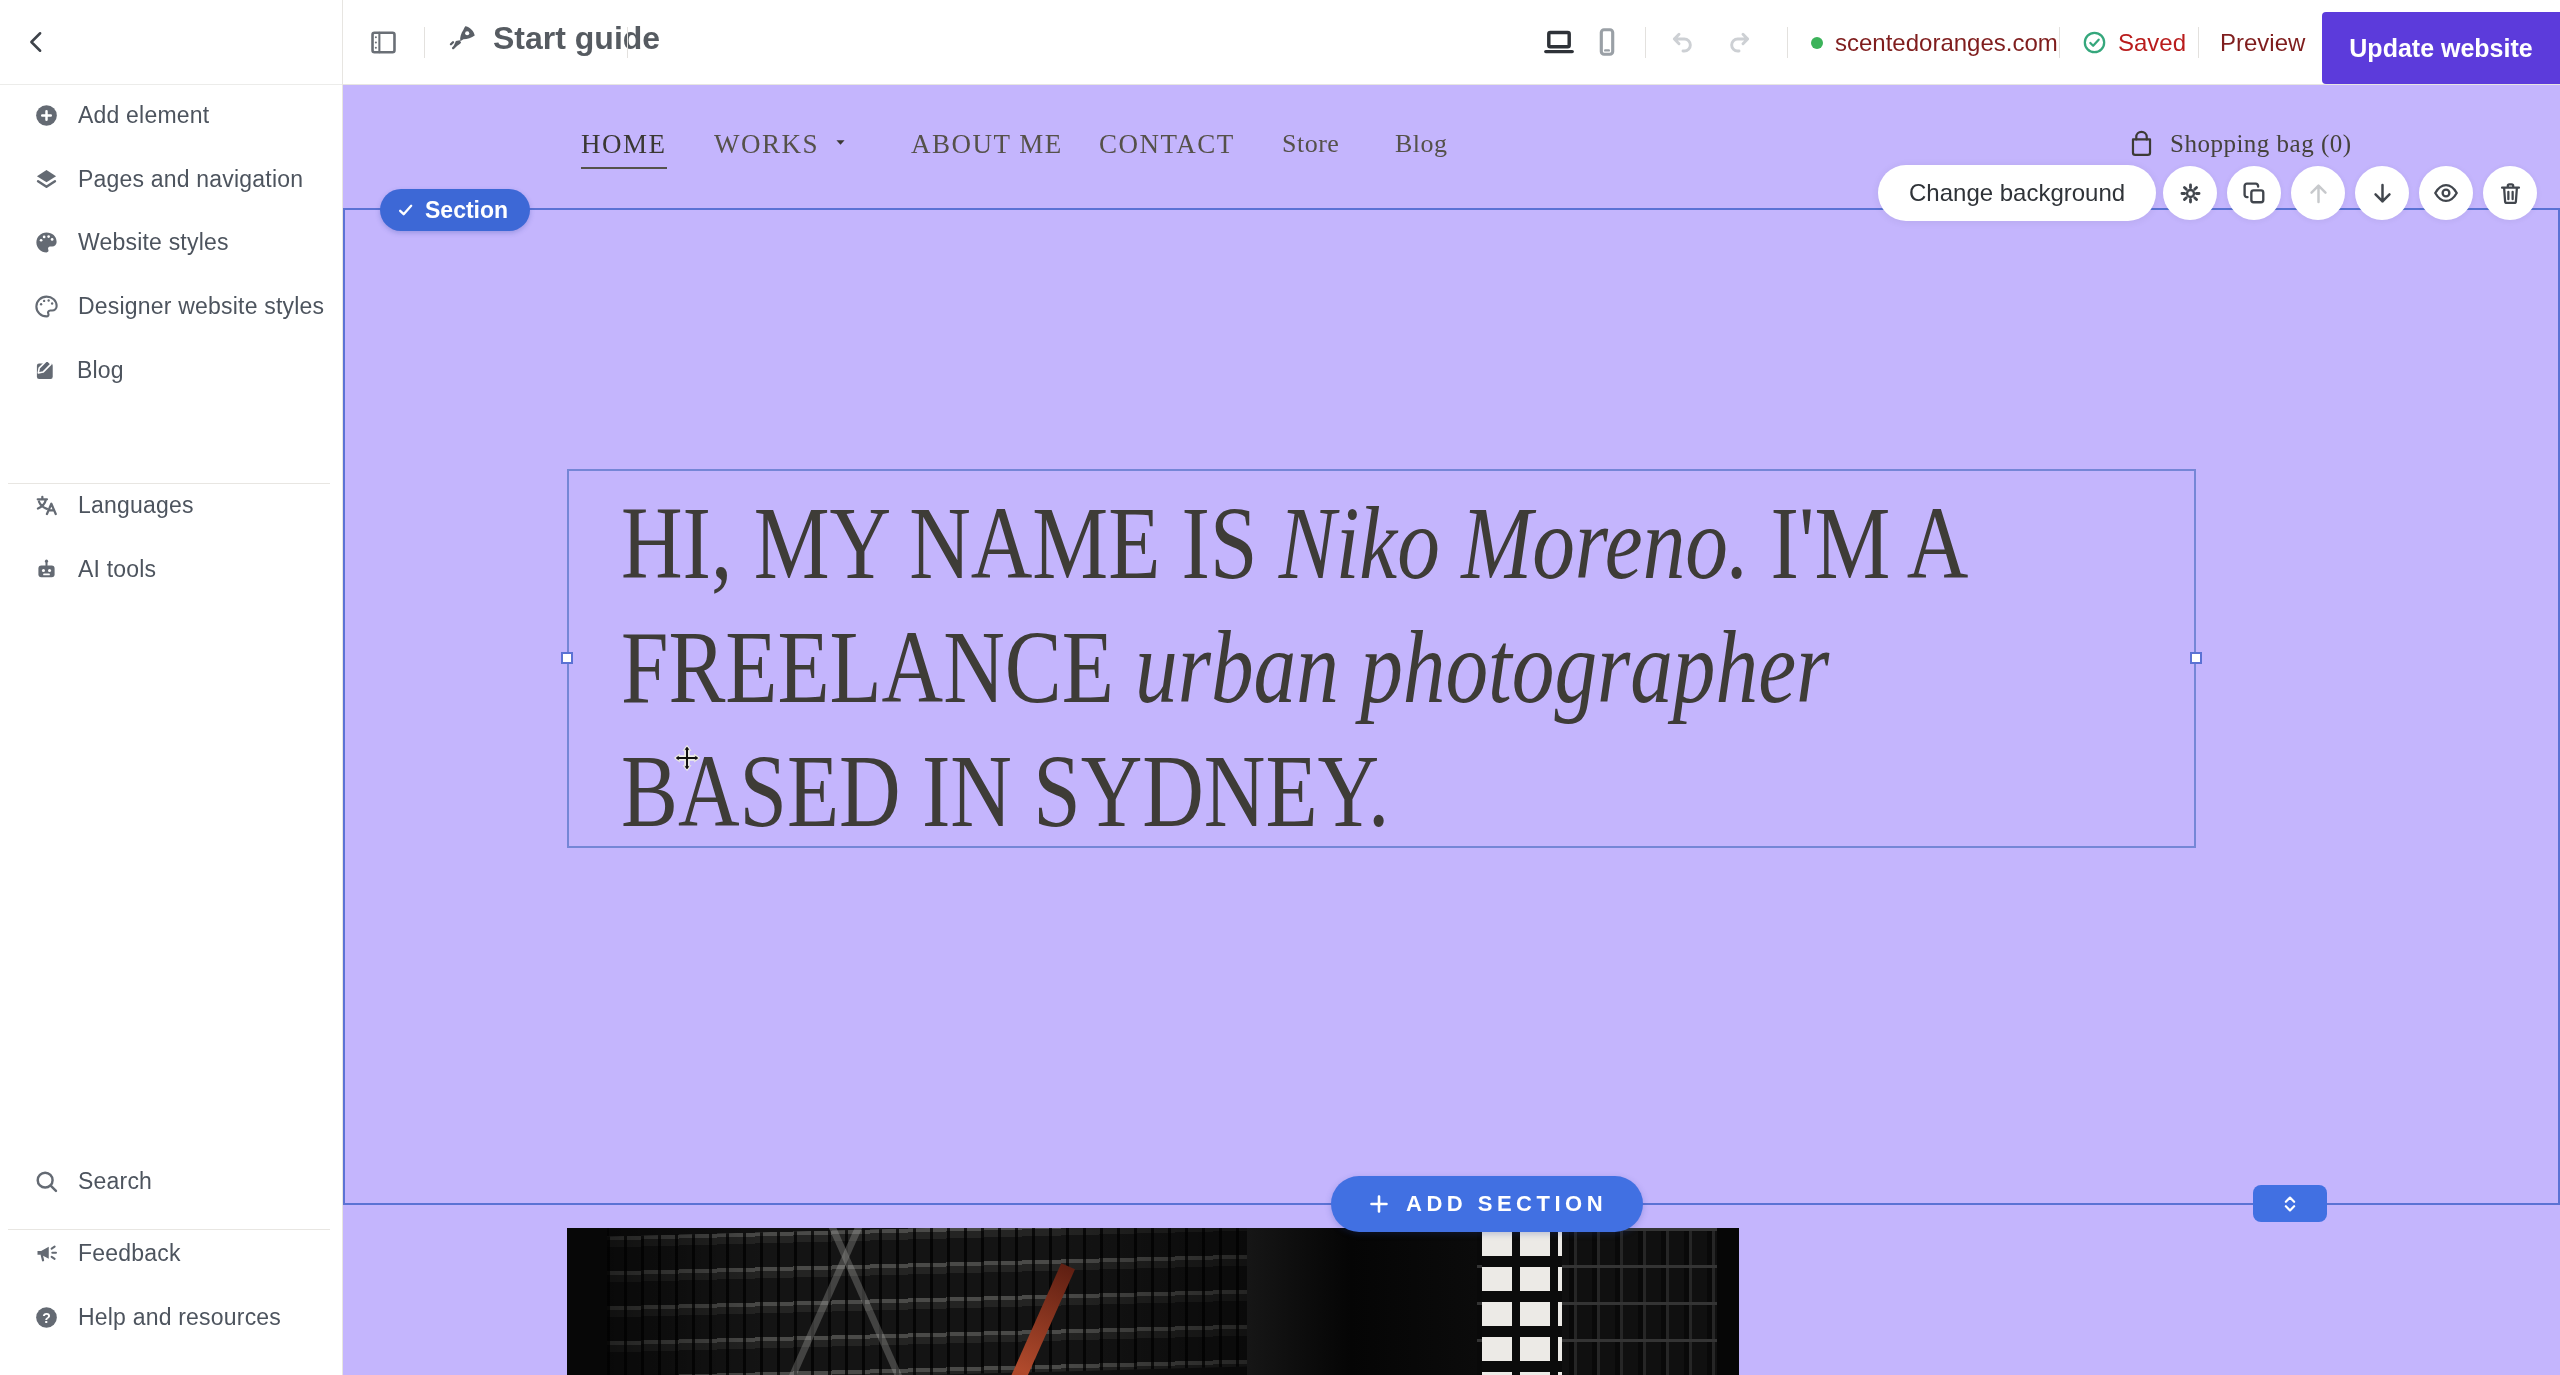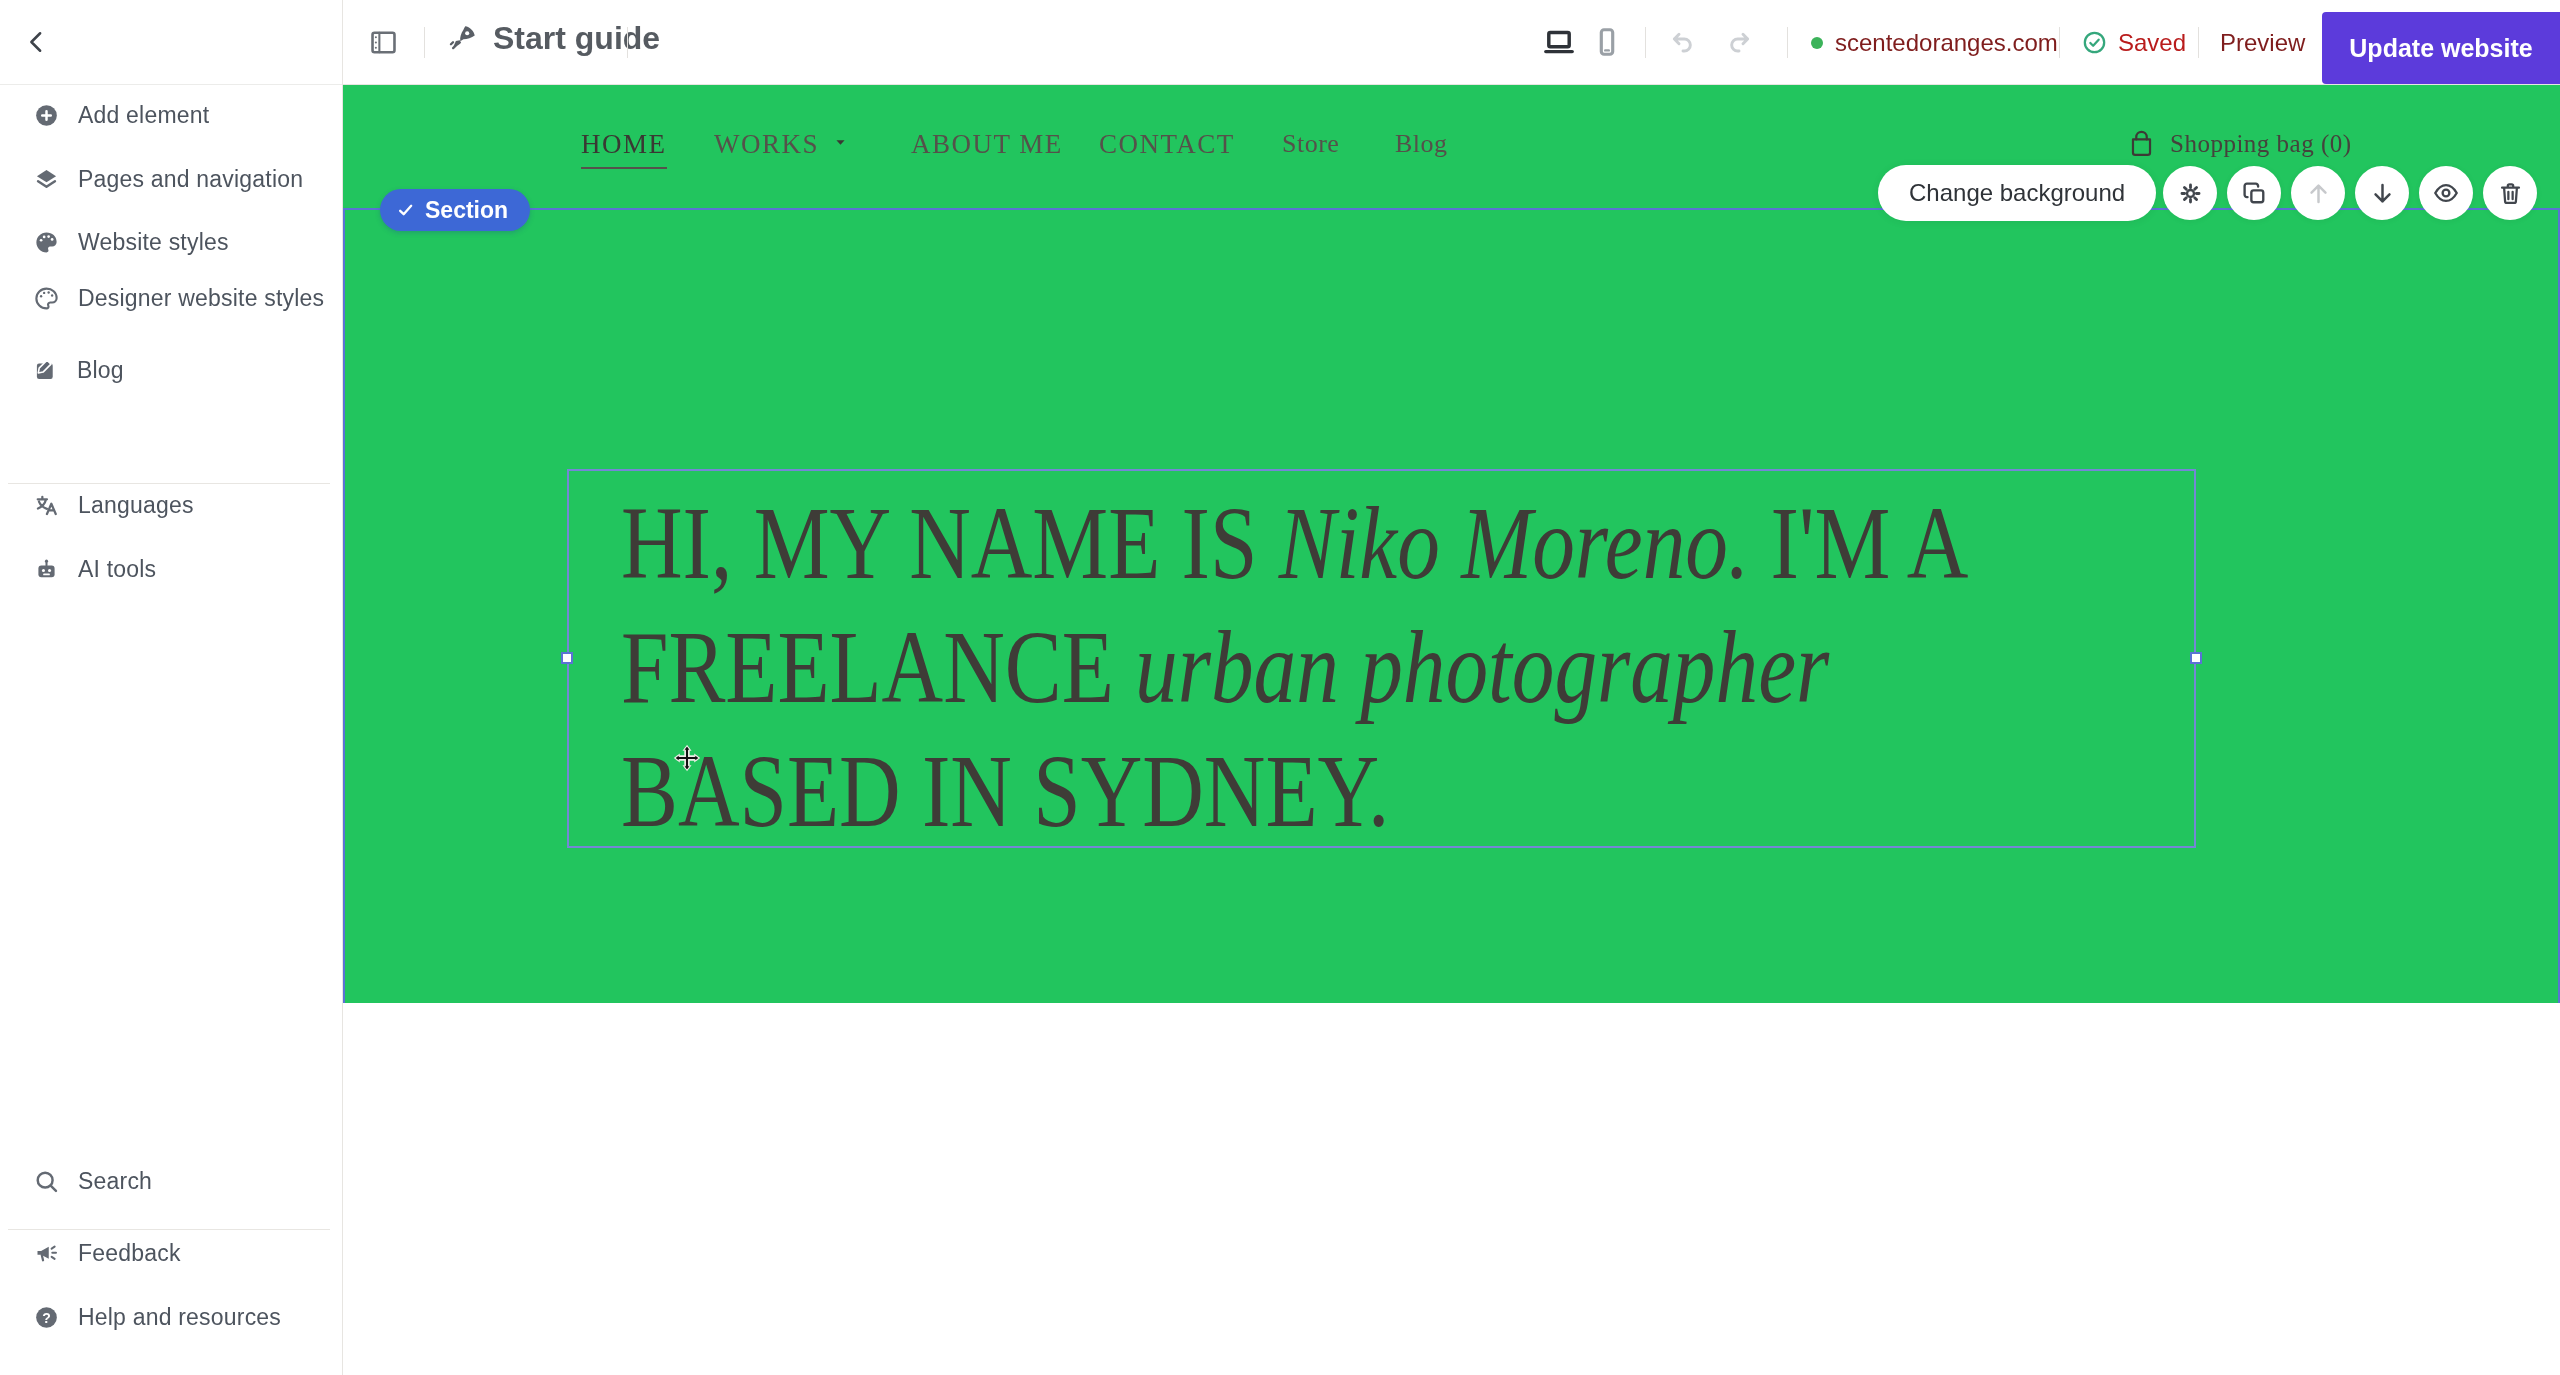--- a/index.html
+++ b/index.html
@@ -22,21 +22,21 @@
   .tb { position:absolute; display:flex; align-items:center; justify-content:center; }
   .tb-div { position:absolute; top:27px; width:1px; height:31px; background:#e3e1de; }
   .tb-label { font-size:32px; color:#565b61; font-weight:600; }
   .tb-text { font-size:24px; color:#7f1d1d; font-weight:500; }
   .muted { color:#b91c1c; }
   #update-btn { position:absolute; left:1979px; right:0; top:12px; height:72px; background:#5c3bdb; color:#fff;
     font-size:25px; font-weight:600; border:none; border-radius:4px 0 0 4px; display:flex; align-items:center; justify-content:center; cursor:pointer; }
   .dot { width:12px; height:12px; border-radius:50%; background:#3cb35a; }
 
   
-  #canvas { position:absolute; left:343px; top:85px; width:2217px; height:918px; background:#22c55e; overflow:hidden; }
+  #canvas { position:absolute; left:343px; top:85px; width:2217px; height:1290px; background:#c4b5fd; overflow:hidden; }
 
   .site-nav-item { position:absolute; top:44px; font-family:"Liberation Serif", serif; font-size:27px; letter-spacing:1.5px; color:#55514a; cursor:pointer; white-space:nowrap; }
   .site-nav-item.active { color:#3a3833; border-bottom:2px solid #55524b; padding-bottom:7px; }
   .site-nav-item.smallcase { font-size:26px; letter-spacing:.5px; }
   .caret { display:inline-block; margin-left:14px; transform:translateY(-3px); }
 
   #shopping-bag { position:absolute; top:42px; left:1782px; display:flex; align-items:center; gap:12px; cursor:pointer; color:#3c3a35; }
   #shopping-bag .txt { font-family:"Liberation Serif", serif; font-size:25px; color:#45423c; letter-spacing:.5px; }
 
   .sel-line-h { position:absolute; left:0; right:0; height:2px; background:#5b72d4; z-index:3; }
@@ -124,21 +124,21 @@
     <div class="side-item" style="top:229px">
       <svg class="ic" width="27" height="27" viewBox="0 0 24 24">
           <path class="f" d="M12 3.2 C7 3.2 3 7.1 3 12 s4 8.8 9 8.8 c1.4 0 2.2-1.1 1.6-2.3 -.7-1.4.2-2.9 1.7-2.9 H17 c2.2 0 4-1.8 4-4 C21 6.6 17 3.2 12 3.2 Z"></path>
           <circle cx="7.2" cy="10" r="1.2" fill="#fff" stroke="none"></circle>
           <circle cx="9.9" cy="7" r="1.2" fill="#fff" stroke="none"></circle>
           <circle cx="13.9" cy="6.7" r="1.2" fill="#fff" stroke="none"></circle>
           <circle cx="17" cy="9.3" r="1.2" fill="#fff" stroke="none"></circle>
         </svg>
       <span class="lbl">Website styles</span>
     </div>
-    <div class="side-item" style="top:285px">
+    <div class="side-item" style="top:293px">
       <svg class="ic" width="27" height="27" viewBox="0 0 24 24">
           <path d="M12 3.2 C7 3.2 3 7.1 3 12 s4 8.8 9 8.8 c1.4 0 2.2-1.1 1.6-2.3 -.7-1.4.2-2.9 1.7-2.9 H17 c2.2 0 4-1.8 4-4 C21 6.6 17 3.2 12 3.2 Z" stroke-width="1.9"></path>
           <circle class="f" cx="7.2" cy="10" r="1.05"></circle>
           <circle class="f" cx="9.9" cy="7" r="1.05"></circle>
           <circle class="f" cx="13.9" cy="6.7" r="1.05"></circle>
           <circle class="f" cx="17" cy="9.3" r="1.05"></circle>
         </svg>
       <span class="lbl">Designer website styles</span>
     </div>
     <div class="side-item" style="top:357px">

